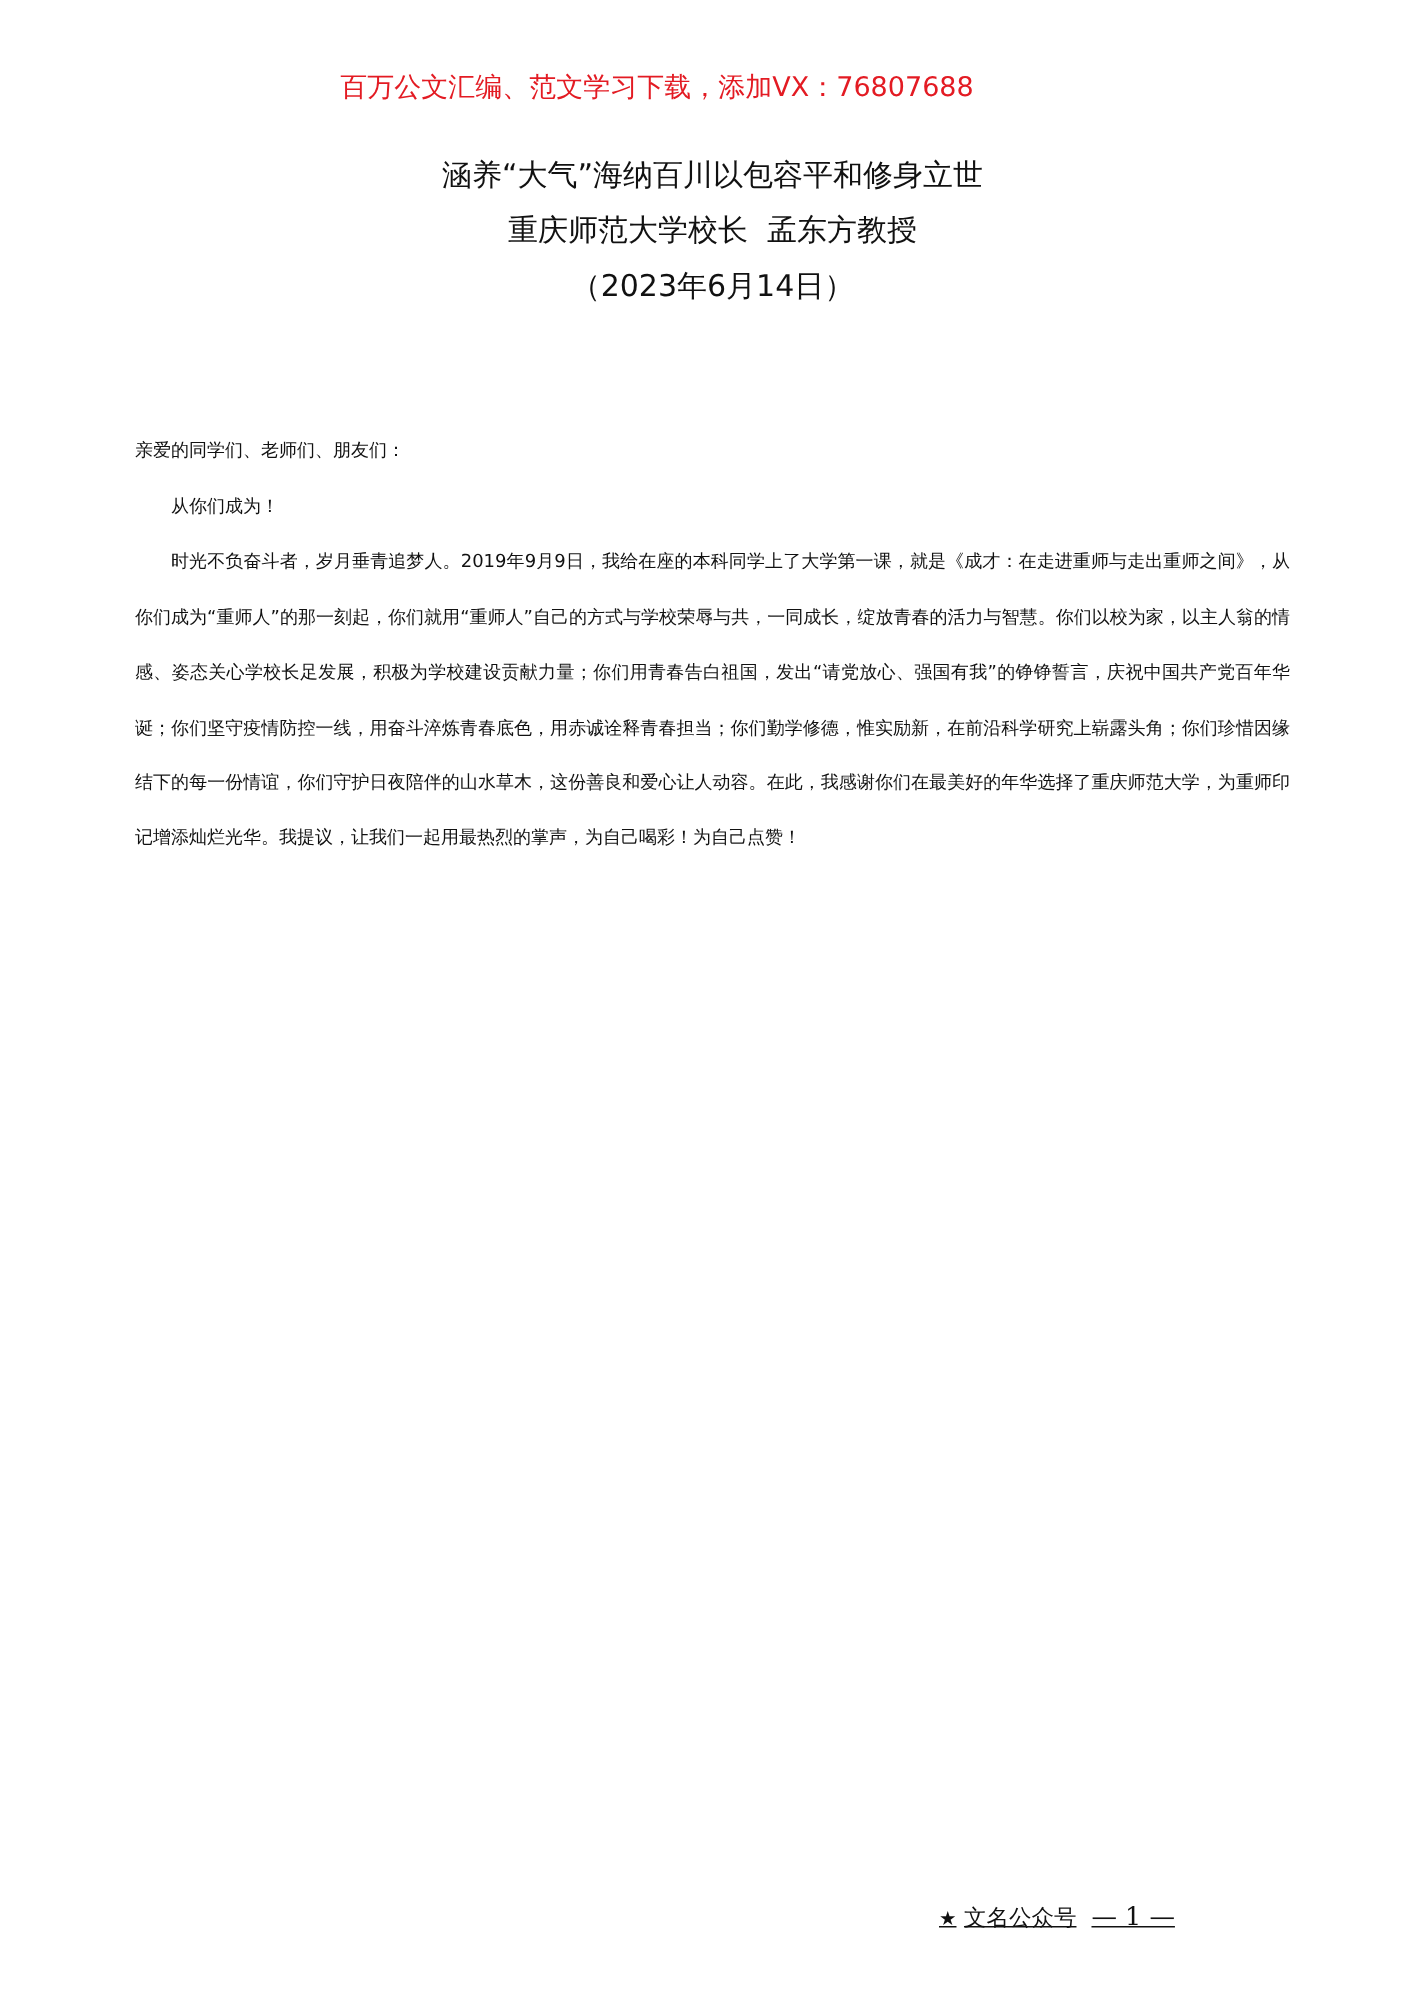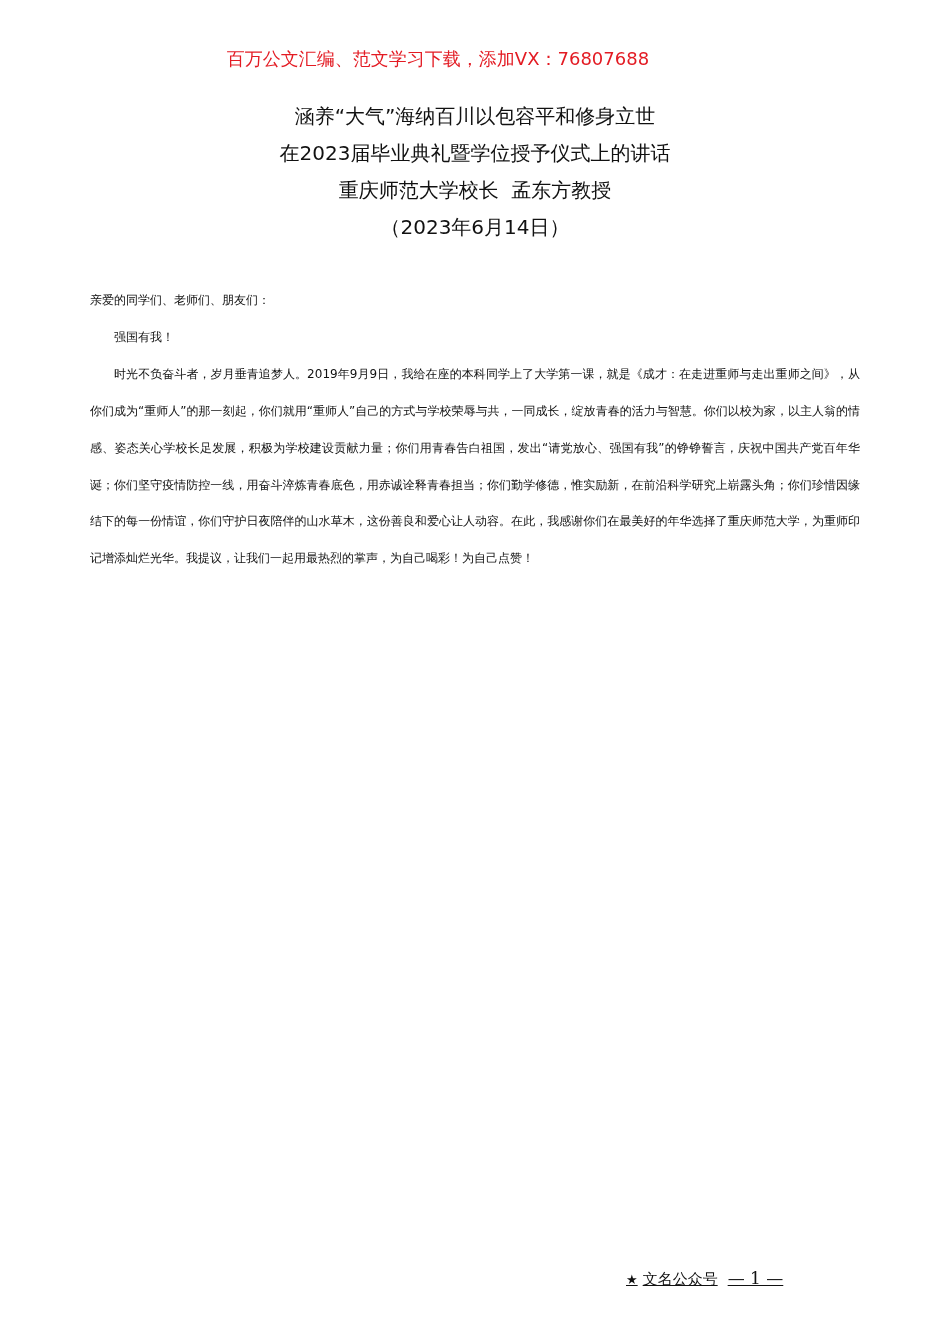--- a/index.html
+++ b/index.html
@@ -19,26 +19,25 @@
   .footer .star { font-size:13px; margin-right:5px; }
   .footer .pnum { font-family:"DejaVu Serif","Liberation Serif",serif; font-size:17px; margin-left:10px; }
 </style>
 </head>
 <body>
 
 <div class="banner">百万公文汇编、范文学习下载，添加VX：76807688</div>
 
 <div class="title-block">
   <div>涵养“大气”海纳百川以包容平和修身立世</div>
-  <div>在2023届毕业典礼暨学位授予仪式上的讲话</div>
   <div style="white-space:pre">重庆师范大学校长  孟东方教授</div>
   <div>（2023年6月14日）</div>
 </div>
 
 <div class="body">
   <p class="salutation">亲爱的同学们、老师们、朋友们：</p>
-  <p>强国有我！</p>
+  <p>从你们成为！</p>
   <p>时光不负奋斗者，岁月垂青追梦人。2019年9月9日，我给在座的本科同学上了大学第一课，就是《成才：在走进重师与走出重师之间》，从你们成为“重师人”的那一刻起，你们就用“重师人”自己的方式与学校荣辱与共，一同成长，绽放青春的活力与智慧。你们以校为家，以主人翁的情感、姿态关心学校长足发展，积极为学校建设贡献力量；你们用青春告白祖国，发出“请党放心、强国有我”的铮铮誓言，庆祝中国共产党百年华诞；你们坚守疫情防控一线，用奋斗淬炼青春底色，用赤诚诠释青春担当；你们勤学修德，惟实励新，在前沿科学研究上崭露头角；你们珍惜因缘结下的每一份情谊，你们守护日夜陪伴的山水草木，这份善良和爱心让人动容。在此，我感谢你们在最美好的年华选择了重庆师范大学，为重师印记增添灿烂光华。我提议，让我们一起用最热烈的掌声，为自己喝彩！为自己点赞！</p>
 </div>
 
 <div class="footer">
   <span class="star">★</span><span>文名公众号</span><span class="pnum">— 1 —</span>
 </div>
 
 </body></html>

